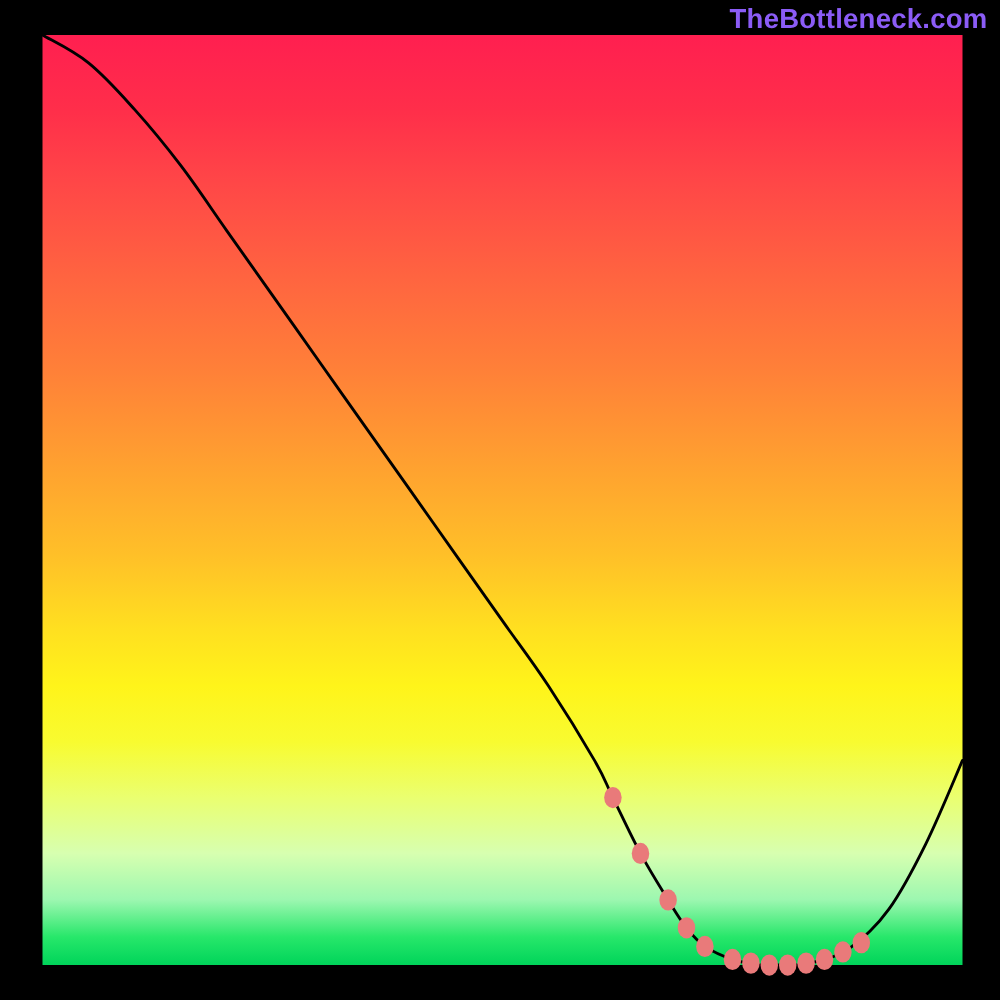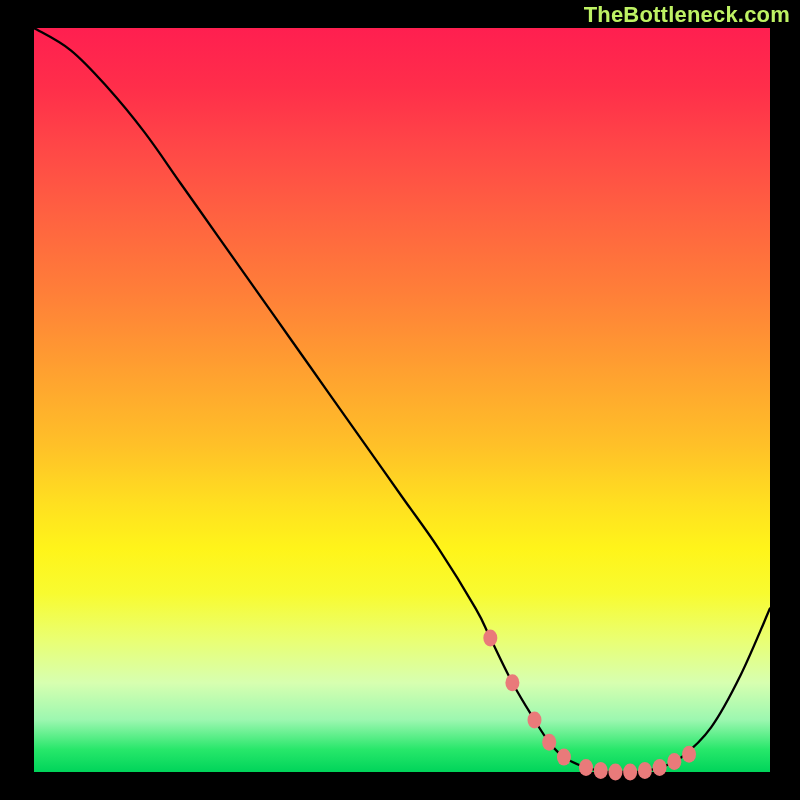--- a/index.html
+++ b/index.html
@@ -14,21 +14,21 @@
   .frame {
     position: relative;
     width: 800px;
     height: 800px;
     background: #000000;
   }
   .watermark {
     position: absolute;
     top: 2px;
     right: 10px;
-    color: #bef264;
+    color: #8b5cf6;
     font-size: 22px;
     font-weight: bold;
     letter-spacing: 0.2px;
     z-index: 5;
     text-align: right;
   }
   .plot-area {
     position: absolute;
     left: 34px;
     top: 28px;

